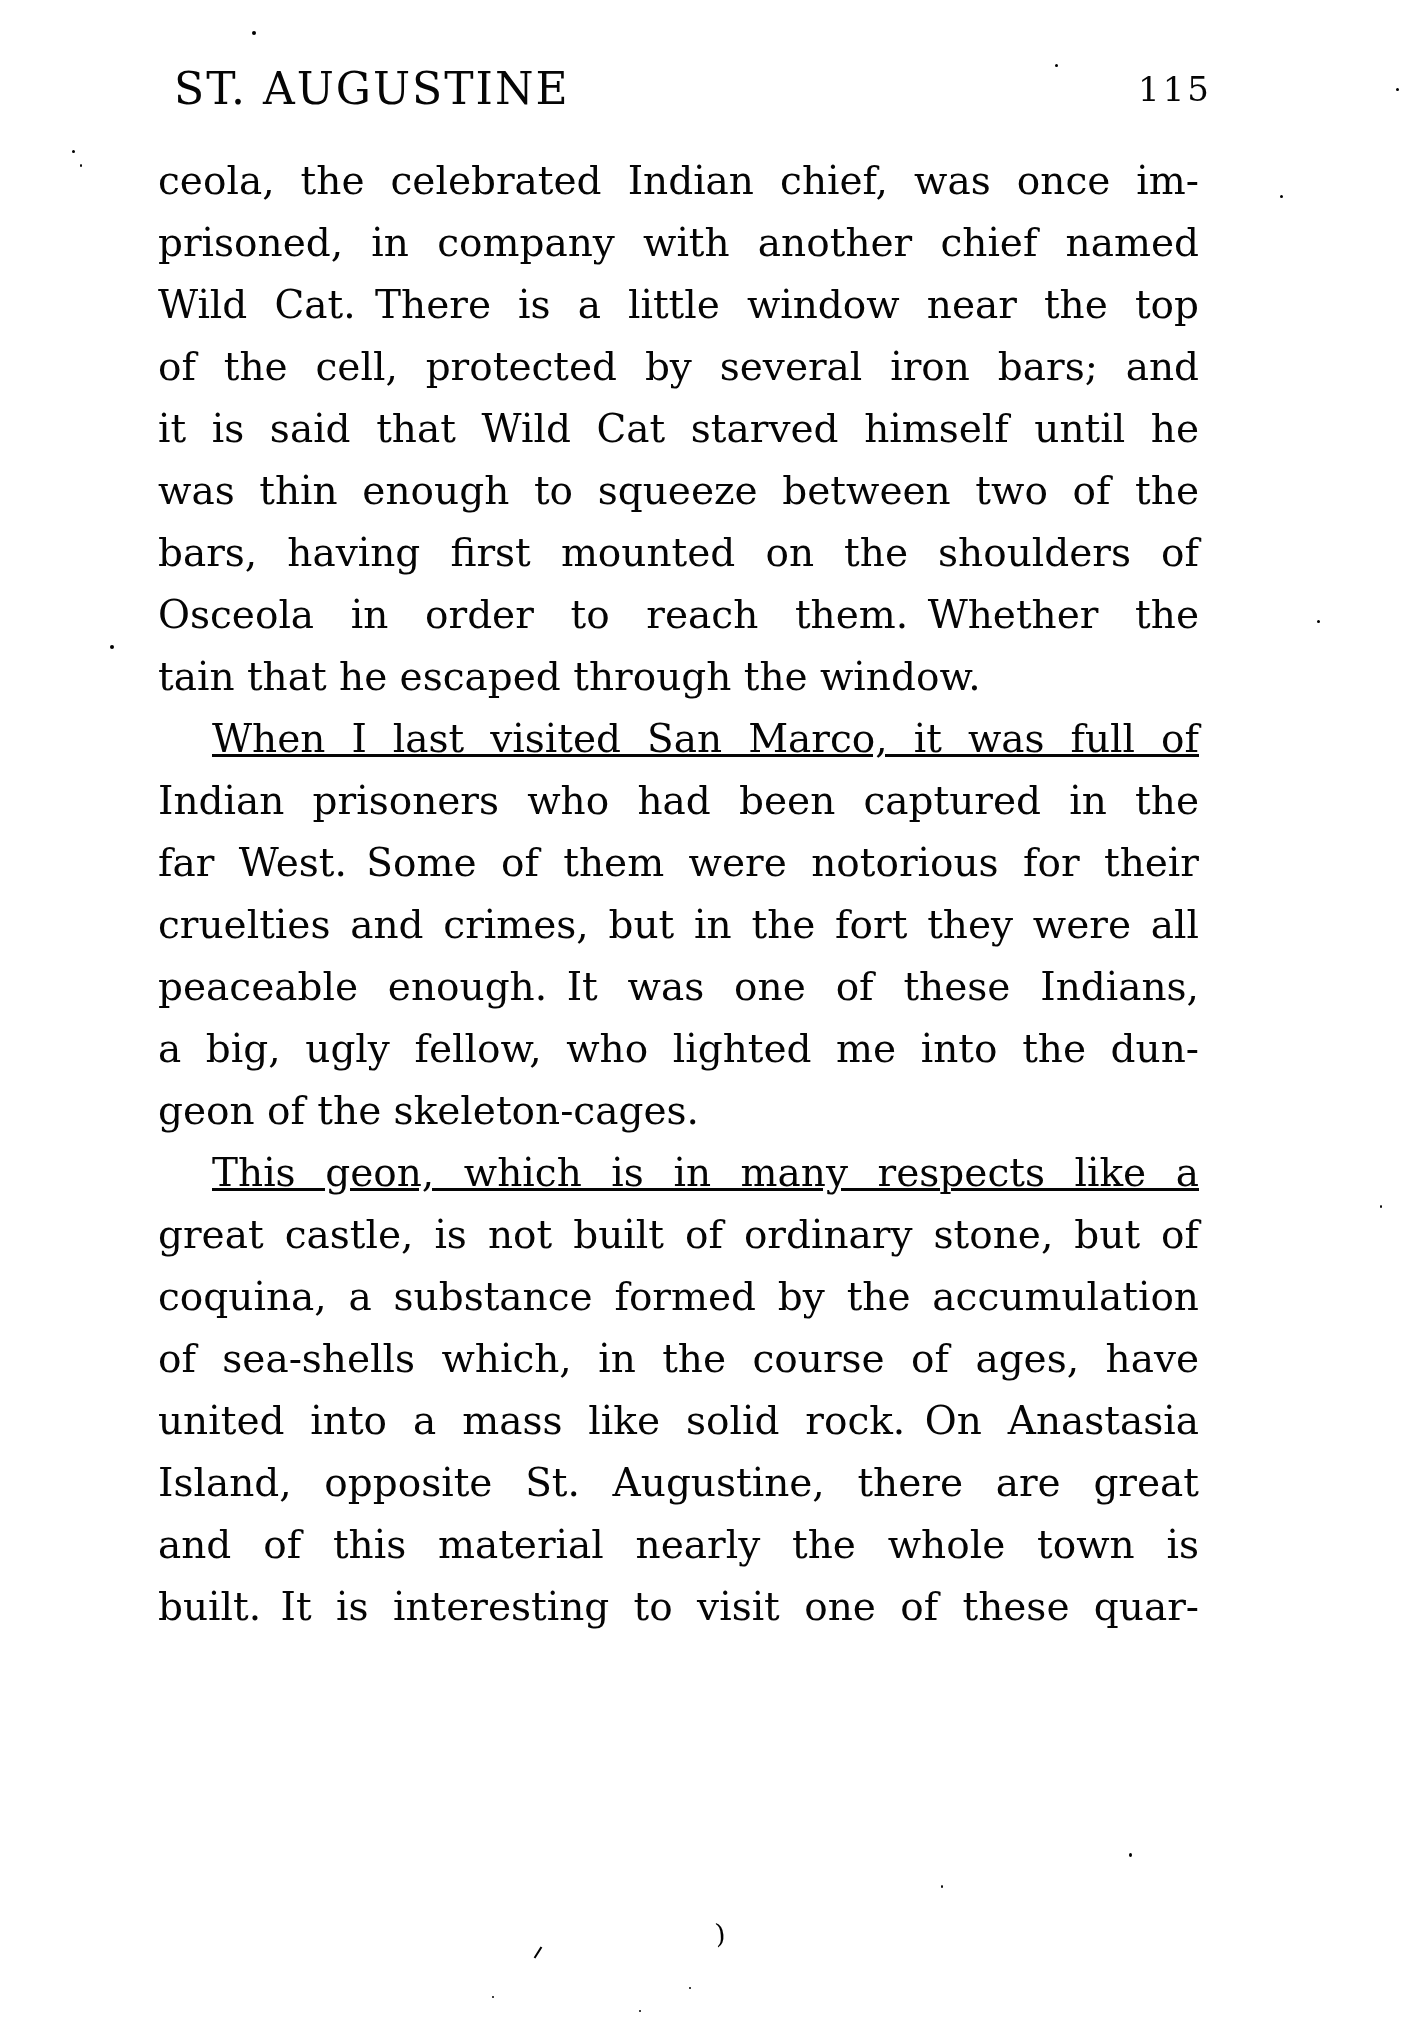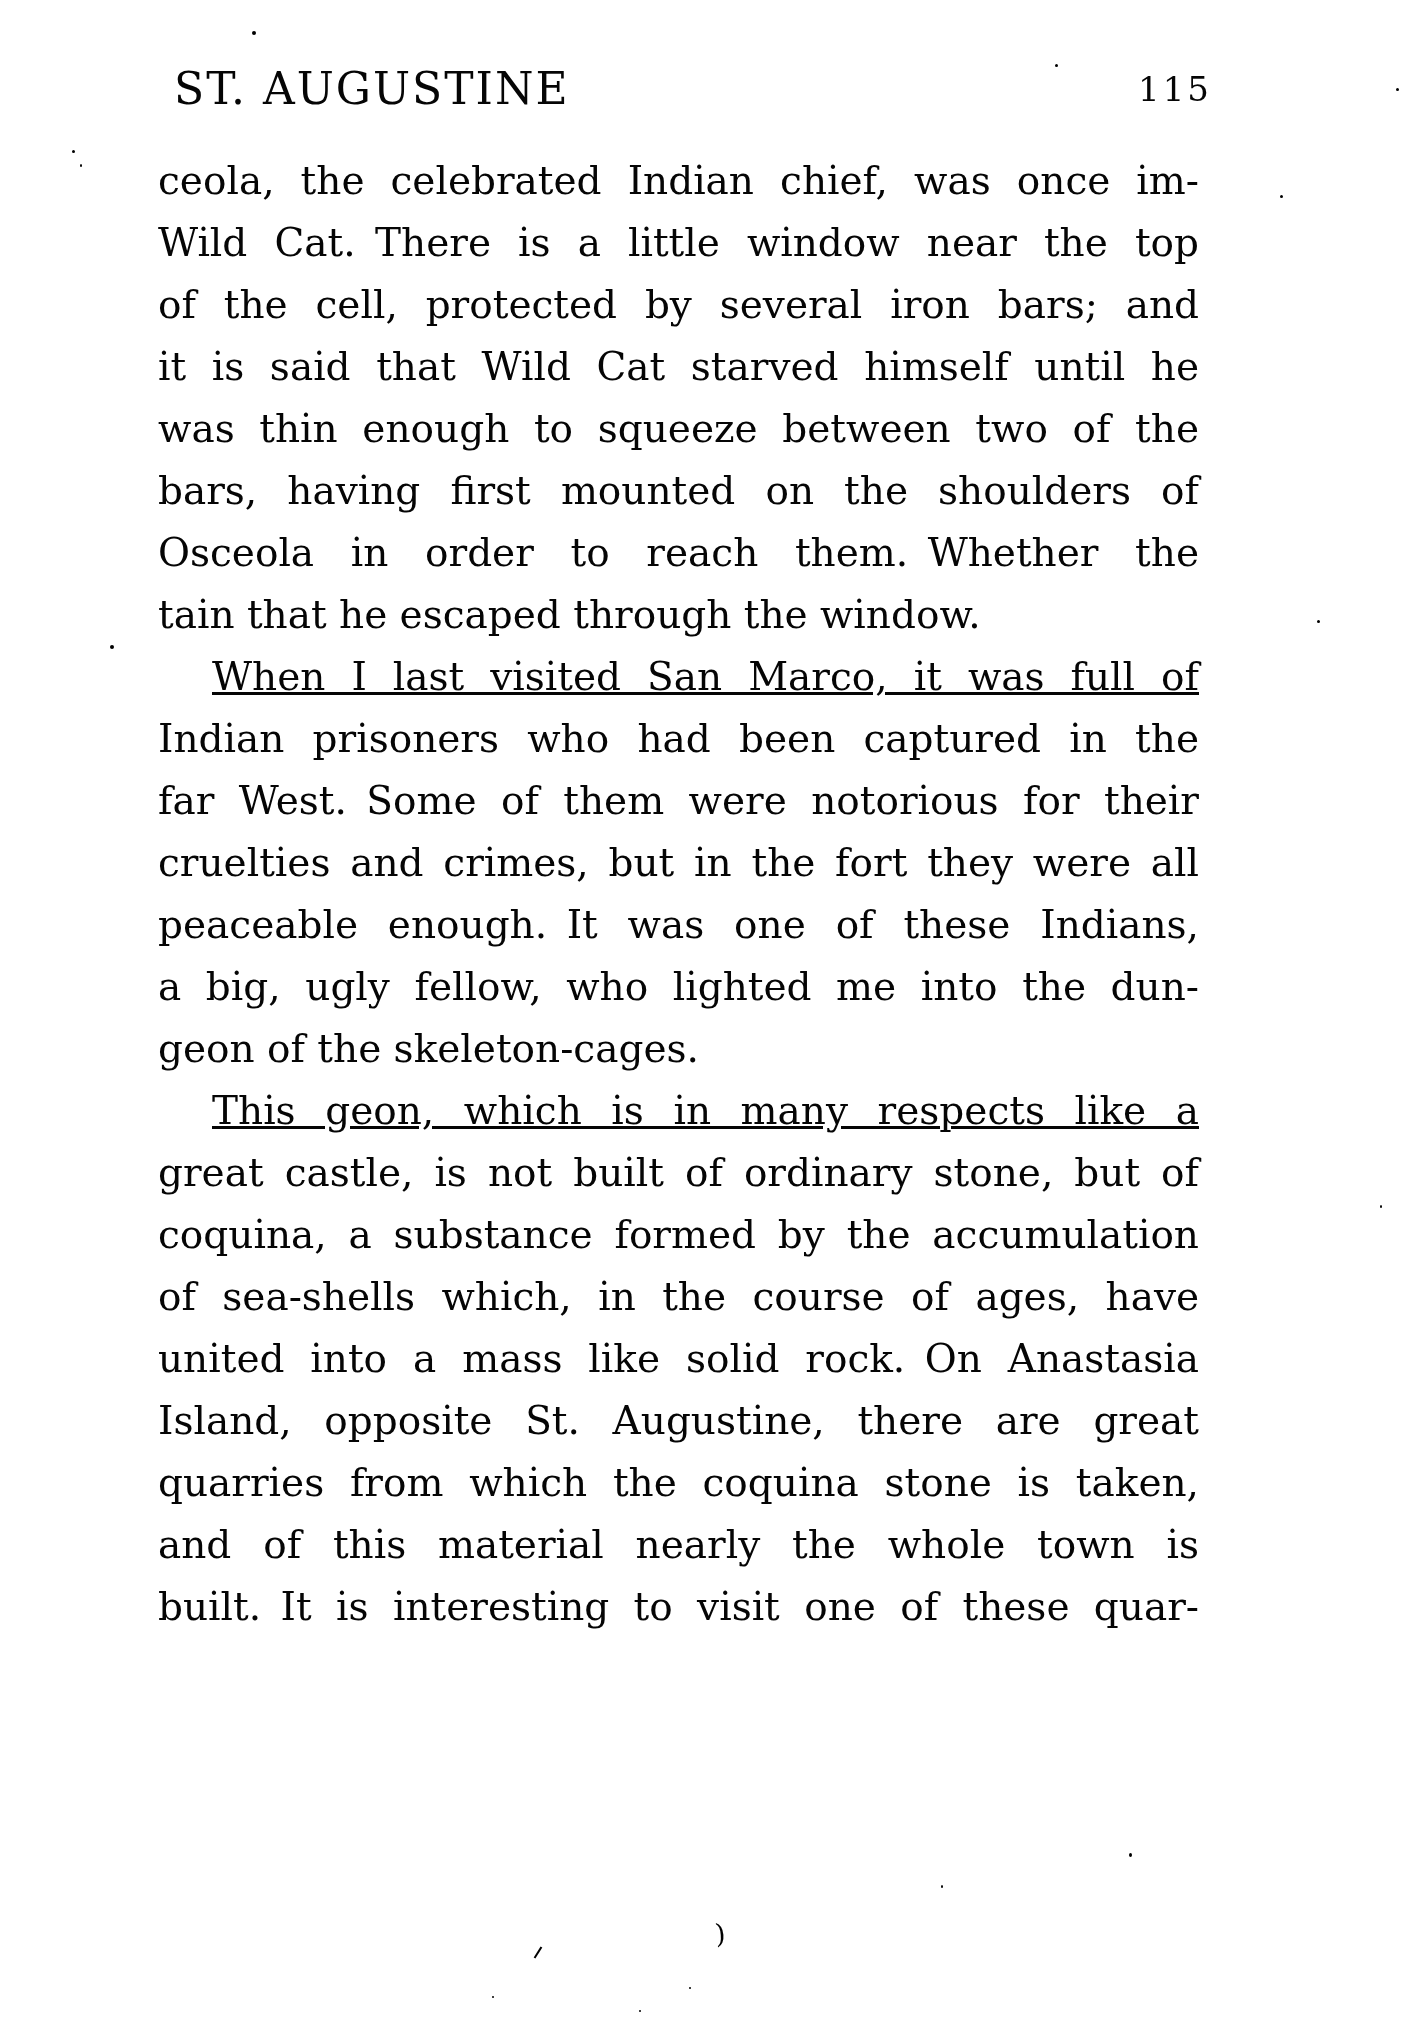--- a/index.html
+++ b/index.html
@@ -64,41 +64,41 @@
 <body>
 
 <div class="page">
 
   <div class="running-head">ST. AUGUSTINE</div>
 
   <div class="page-num">115</div>
 
   <div class="body-text" id="text-block">
       <div class="line">ceola, the celebrated Indian chief, was once im-</div>
+      <div class="line">prisoned, in company with another chief named</div>
       <div class="line">Wild Cat. There is a little window near the top</div>
       <div class="line">of the cell, protected by several iron bars; and</div>
       <div class="line">it is said that Wild Cat starved himself until he</div>
       <div class="line">was thin enough to squeeze between two of the</div>
       <div class="line">bars, having first mounted on the shoulders of</div>
       <div class="line">Osceola in order to reach them. Whether the</div>
       <div class="line left">tain that he escaped through the window.</div>
       <div class="line ind">When I last visited San Marco, it was full of</div>
       <div class="line">Indian prisoners who had been captured in the</div>
       <div class="line">far West. Some of them were notorious for their</div>
       <div class="line">cruelties and crimes, but in the fort they were all</div>
       <div class="line">peaceable enough. It was one of these Indians,</div>
       <div class="line">a big, ugly fellow, who lighted me into the dun-</div>
       <div class="line left">geon of the skeleton-cages.</div>
       <div class="line ind">This geon, which is in many respects like a</div>
       <div class="line">great castle, is not built of ordinary stone, but of</div>
       <div class="line">coquina, a substance formed by the accumulation</div>
       <div class="line">of sea-shells which, in the course of ages, have</div>
       <div class="line">united into a mass like solid rock. On Anastasia</div>
       <div class="line">Island, opposite St. Augustine, there are great</div>
-      <div class="line">quarries from which the coquina stone is taken,</div>
       <div class="line">and of this material nearly the whole town is</div>
       <div class="line">built. It is interesting to visit one of these quar-</div>
     </div>
 
   <i class="sp" style="left:252px;top:31px;width:4px;height:4px"></i>
   <i class="sp" style="left:1055px;top:64px;width:3px;height:3px"></i>
   <i class="sp" style="left:1396px;top:88px;width:3px;height:3px"></i>
   <i class="sp" style="left:72px;top:150px;width:3px;height:3px"></i>
   <i class="sp" style="left:80px;top:164px;width:2px;height:3px"></i>
   <i class="sp" style="left:1280px;top:195px;width:3px;height:3px"></i>

